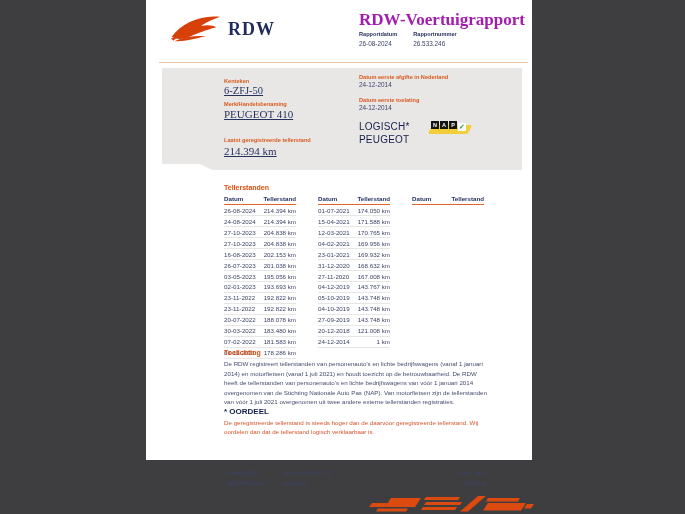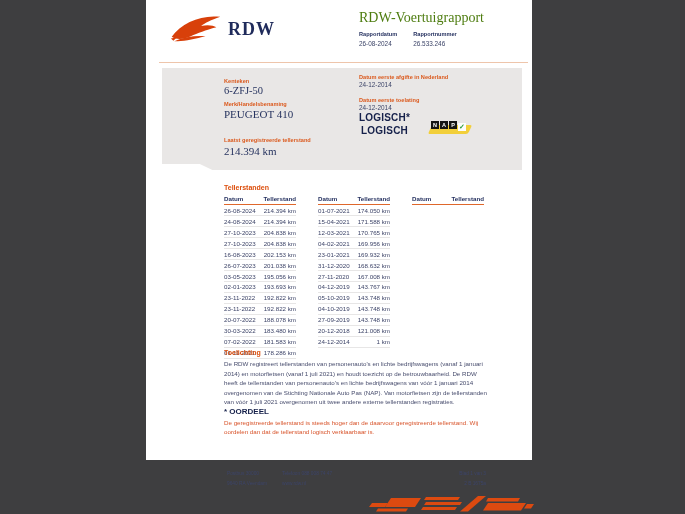--- a/index.html
+++ b/index.html
@@ -6,35 +6,35 @@
   html,body { width:685px; height:514px; overflow:hidden; }
   body { background:#3e3e40; font-family:"Liberation Sans", sans-serif; position:relative; }
 
   .page { position:absolute; left:146px; top:0; width:386px; height:460px; background:#ffffff; }
 
   
   .logo-wrap { position:absolute; left:24px; top:10px; display:flex; align-items:center; }
   .logo-svg { width:52px; height:38px; }
   .logo-text { font-family:"Liberation Serif", serif; font-weight:bold; font-size:18px; color:#1f2b5b; margin-left:6px; letter-spacing:1px; }
 
-  .doc-title { position:absolute; left:213px; top:10px; font-family:"Liberation Serif", serif; font-weight:normal; font-size:14px; color:#4d7c0f; }
+  .doc-title { position:absolute; left:213px; top:10px; font-family:"Liberation Serif", serif; font-weight:bold; font-size:17px; color:#a21caf; }
 
   .report-meta { position:absolute; left:213px; top:31px; display:flex; gap:16px; }
   .meta-label { font-size:5.6px; font-weight:bold; color:#1f2b5b; }
   .meta-value { font-size:6.4px; color:#3c4468; margin-top:2.5px; }
 
   .top-rule { position:absolute; left:13px; right:4px; top:62px; height:1px; background:#eec5ab; }
 
   
   .panel { position:absolute; left:16px; top:68px; width:360px; height:102px; background:#e9e7e6;
            clip-path: polygon(0 0, 100% 0, 100% 100%, 14% 100%, 10.5% 94%, 0 94%); }
   .p-label { position:absolute; font-size:5.6px; font-weight:bold; color:#db5a1e; }
-  .p-value-serif { position:absolute; font-family:"Liberation Serif", serif; font-size:10.5px; color:#26335f; }
+  .p-value-serif { position:absolute; font-family:"Liberation Serif", serif; font-size:10.5px; color:#26335f;text-decoration:underline; }
   .p-value-sans { position:absolute; font-size:6.4px; color:#3c4468; }
-  .oordeel { position:absolute; left:197px; top:44px; font-size:10px; font-weight:bold; color:#15204a; line-height:12.5px; letter-spacing:0.2px;text-align:center; }
+  .oordeel { position:absolute; left:197px; top:53px; font-size:10px; font-weight:normal; color:#15204a; line-height:12.5px; letter-spacing:0.2px; }
 
   
   .nap { position:absolute; left:268px; top:52px; width:42px; height:17px; }
   .nap-swoosh { position:absolute; left:0; top:5px; width:40px; height:9px; background:#f2cf3a; transform:skewX(-25deg); border-radius:2px; }
   .nap-boxes { position:absolute; left:1px; top:1px; display:flex; gap:1px; }
   .nap-letter { width:8px; height:8px; background:#151515; color:#fff; font-size:5.5px; font-weight:bold; display:flex; align-items:center; justify-content:center; }
   .nap-check { width:8px; height:8px; background:#fdfdfd; color:#2e9e3e; font-size:7px; font-weight:bold; display:flex; align-items:center; justify-content:center; margin-top:2px; }
 
   
   .section-title { position:absolute; left:78px; top:184px; font-size:7px; font-weight:bold; color:#dc4e0c; }
@@ -97,21 +97,21 @@
     <div class="p-value-serif" style="left:62px; top:77px; font-size:11px;">214.394 km</div>
 
     <div class="p-label" style="left:197px; top:6px;">Datum eerste afgifte in Nederland</div>
     <div class="p-value-sans" style="left:197px; top:13px;">24-12-2014</div>
 
     <div class="p-label" style="left:197px; top:29px;">Datum eerste toelating</div>
     <div class="p-value-sans" style="left:197px; top:36px;">24-12-2014</div>
 
     <div class="oordeel">
       <div>LOGISCH*</div>
-      <div>LOGISCH</div>
+      <div>PEUGEOT</div>
     </div>
 
     <div class="nap">
       <div class="nap-swoosh"></div>
       <div class="nap-boxes">
         <span class="nap-letter">N</span>
         <span class="nap-letter">A</span>
         <span class="nap-letter">P</span>
         <span class="nap-check">✓</span>
       </div>

